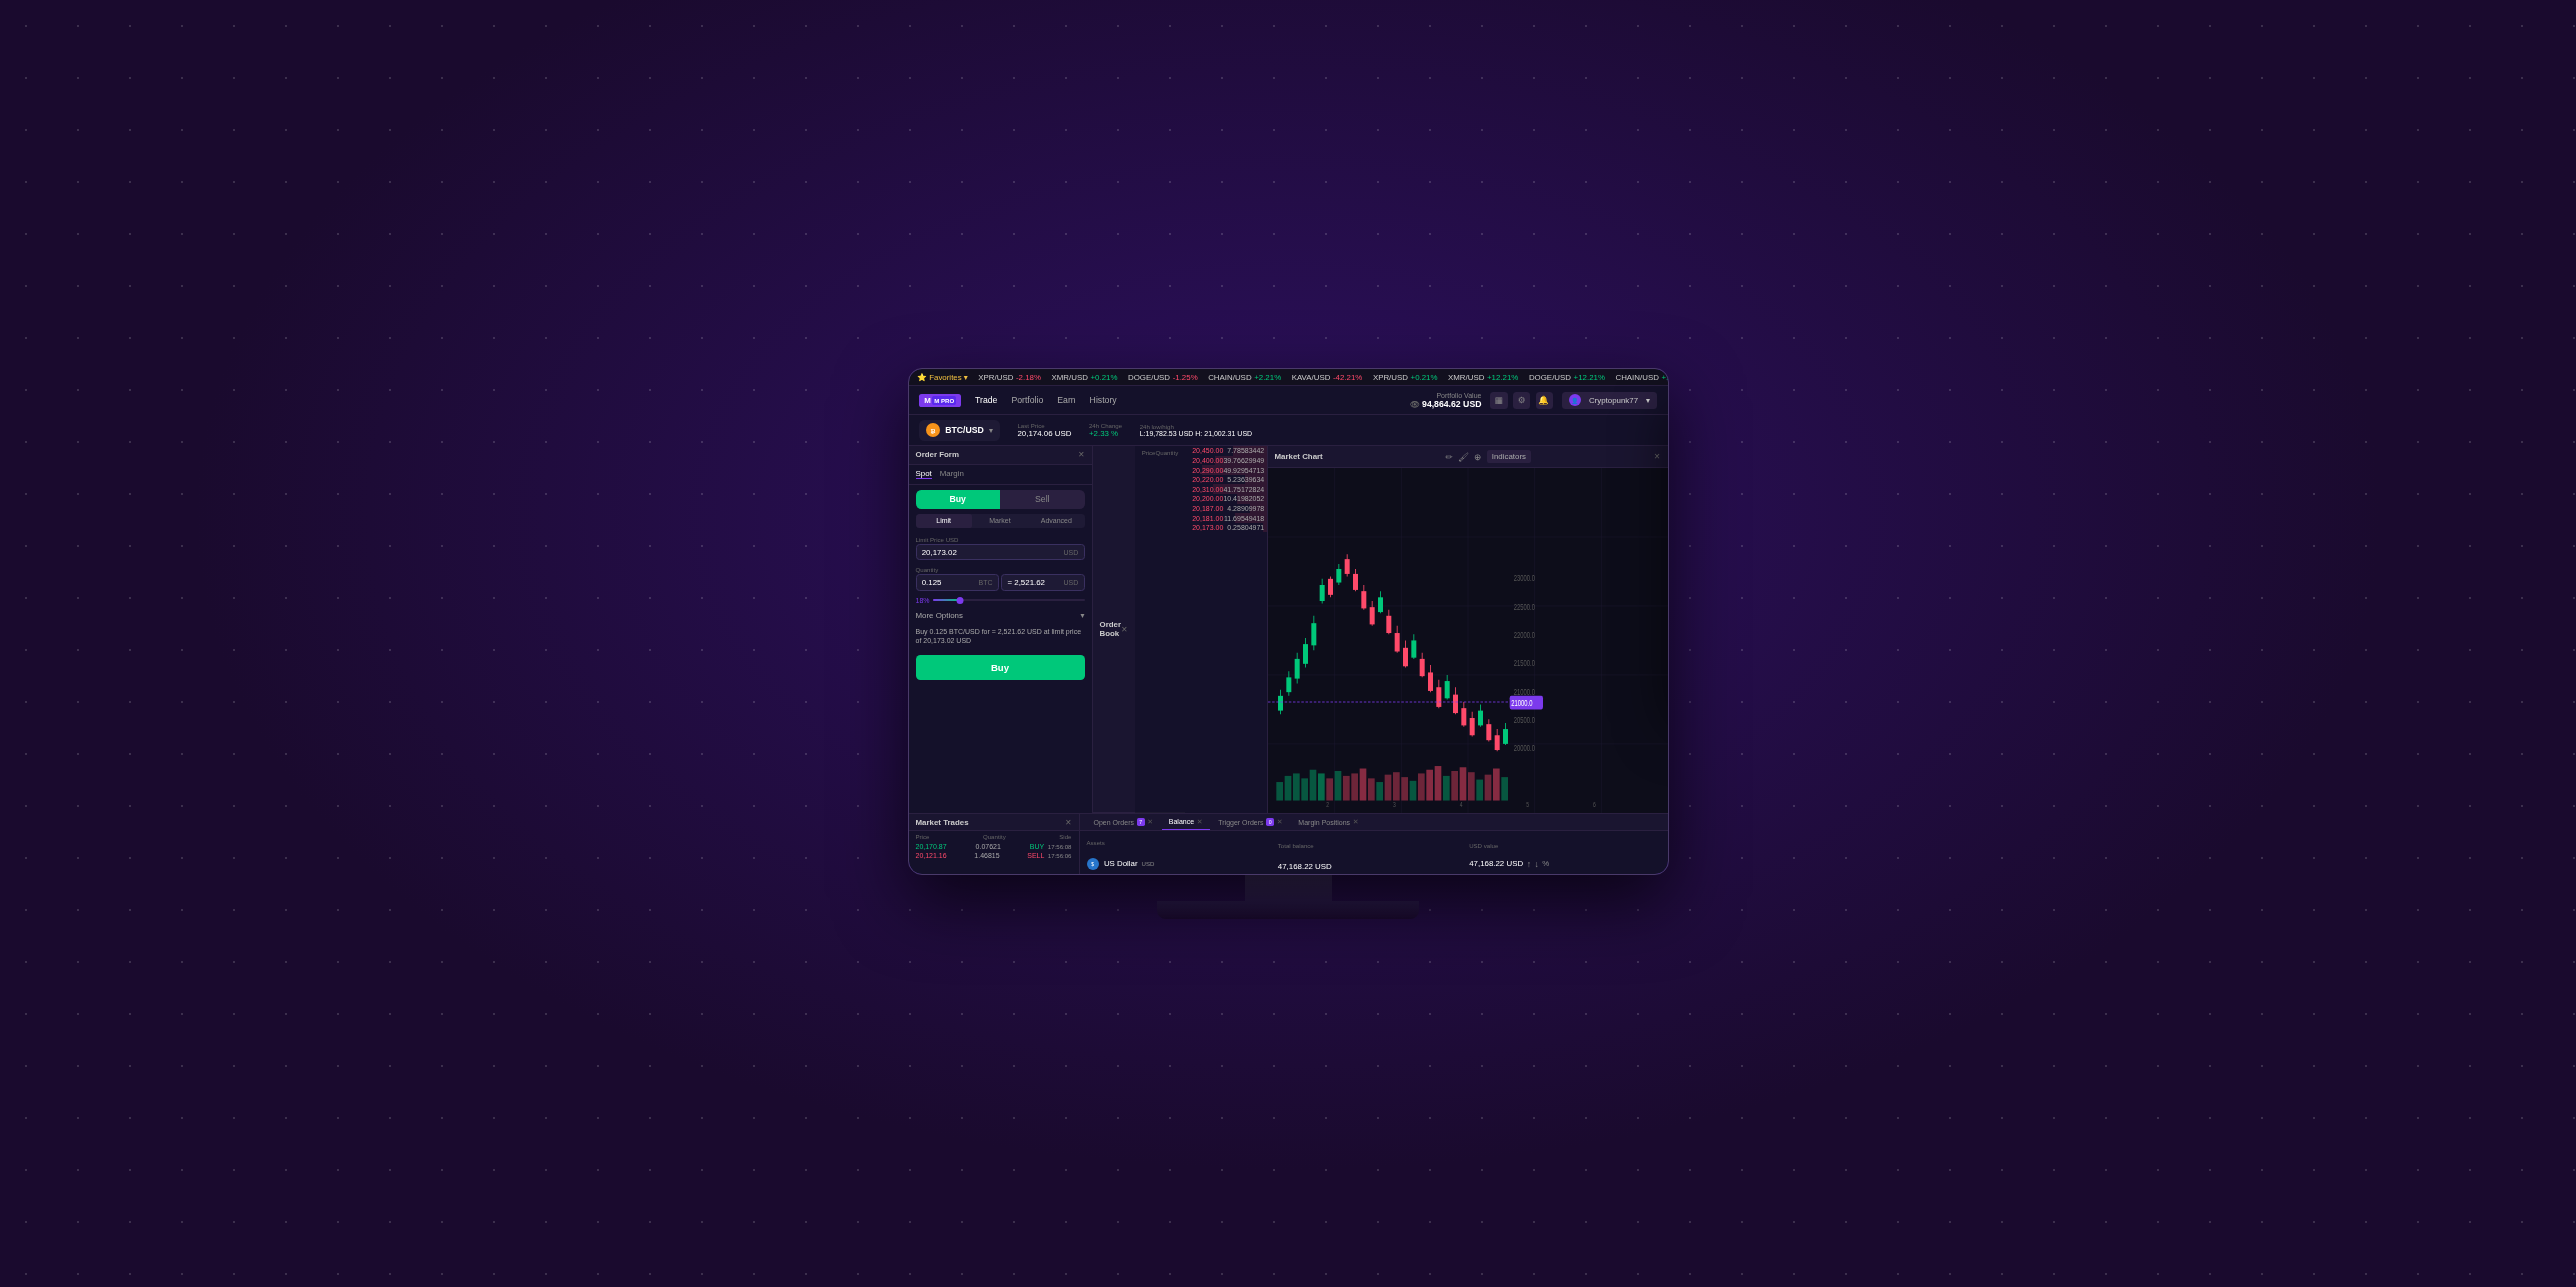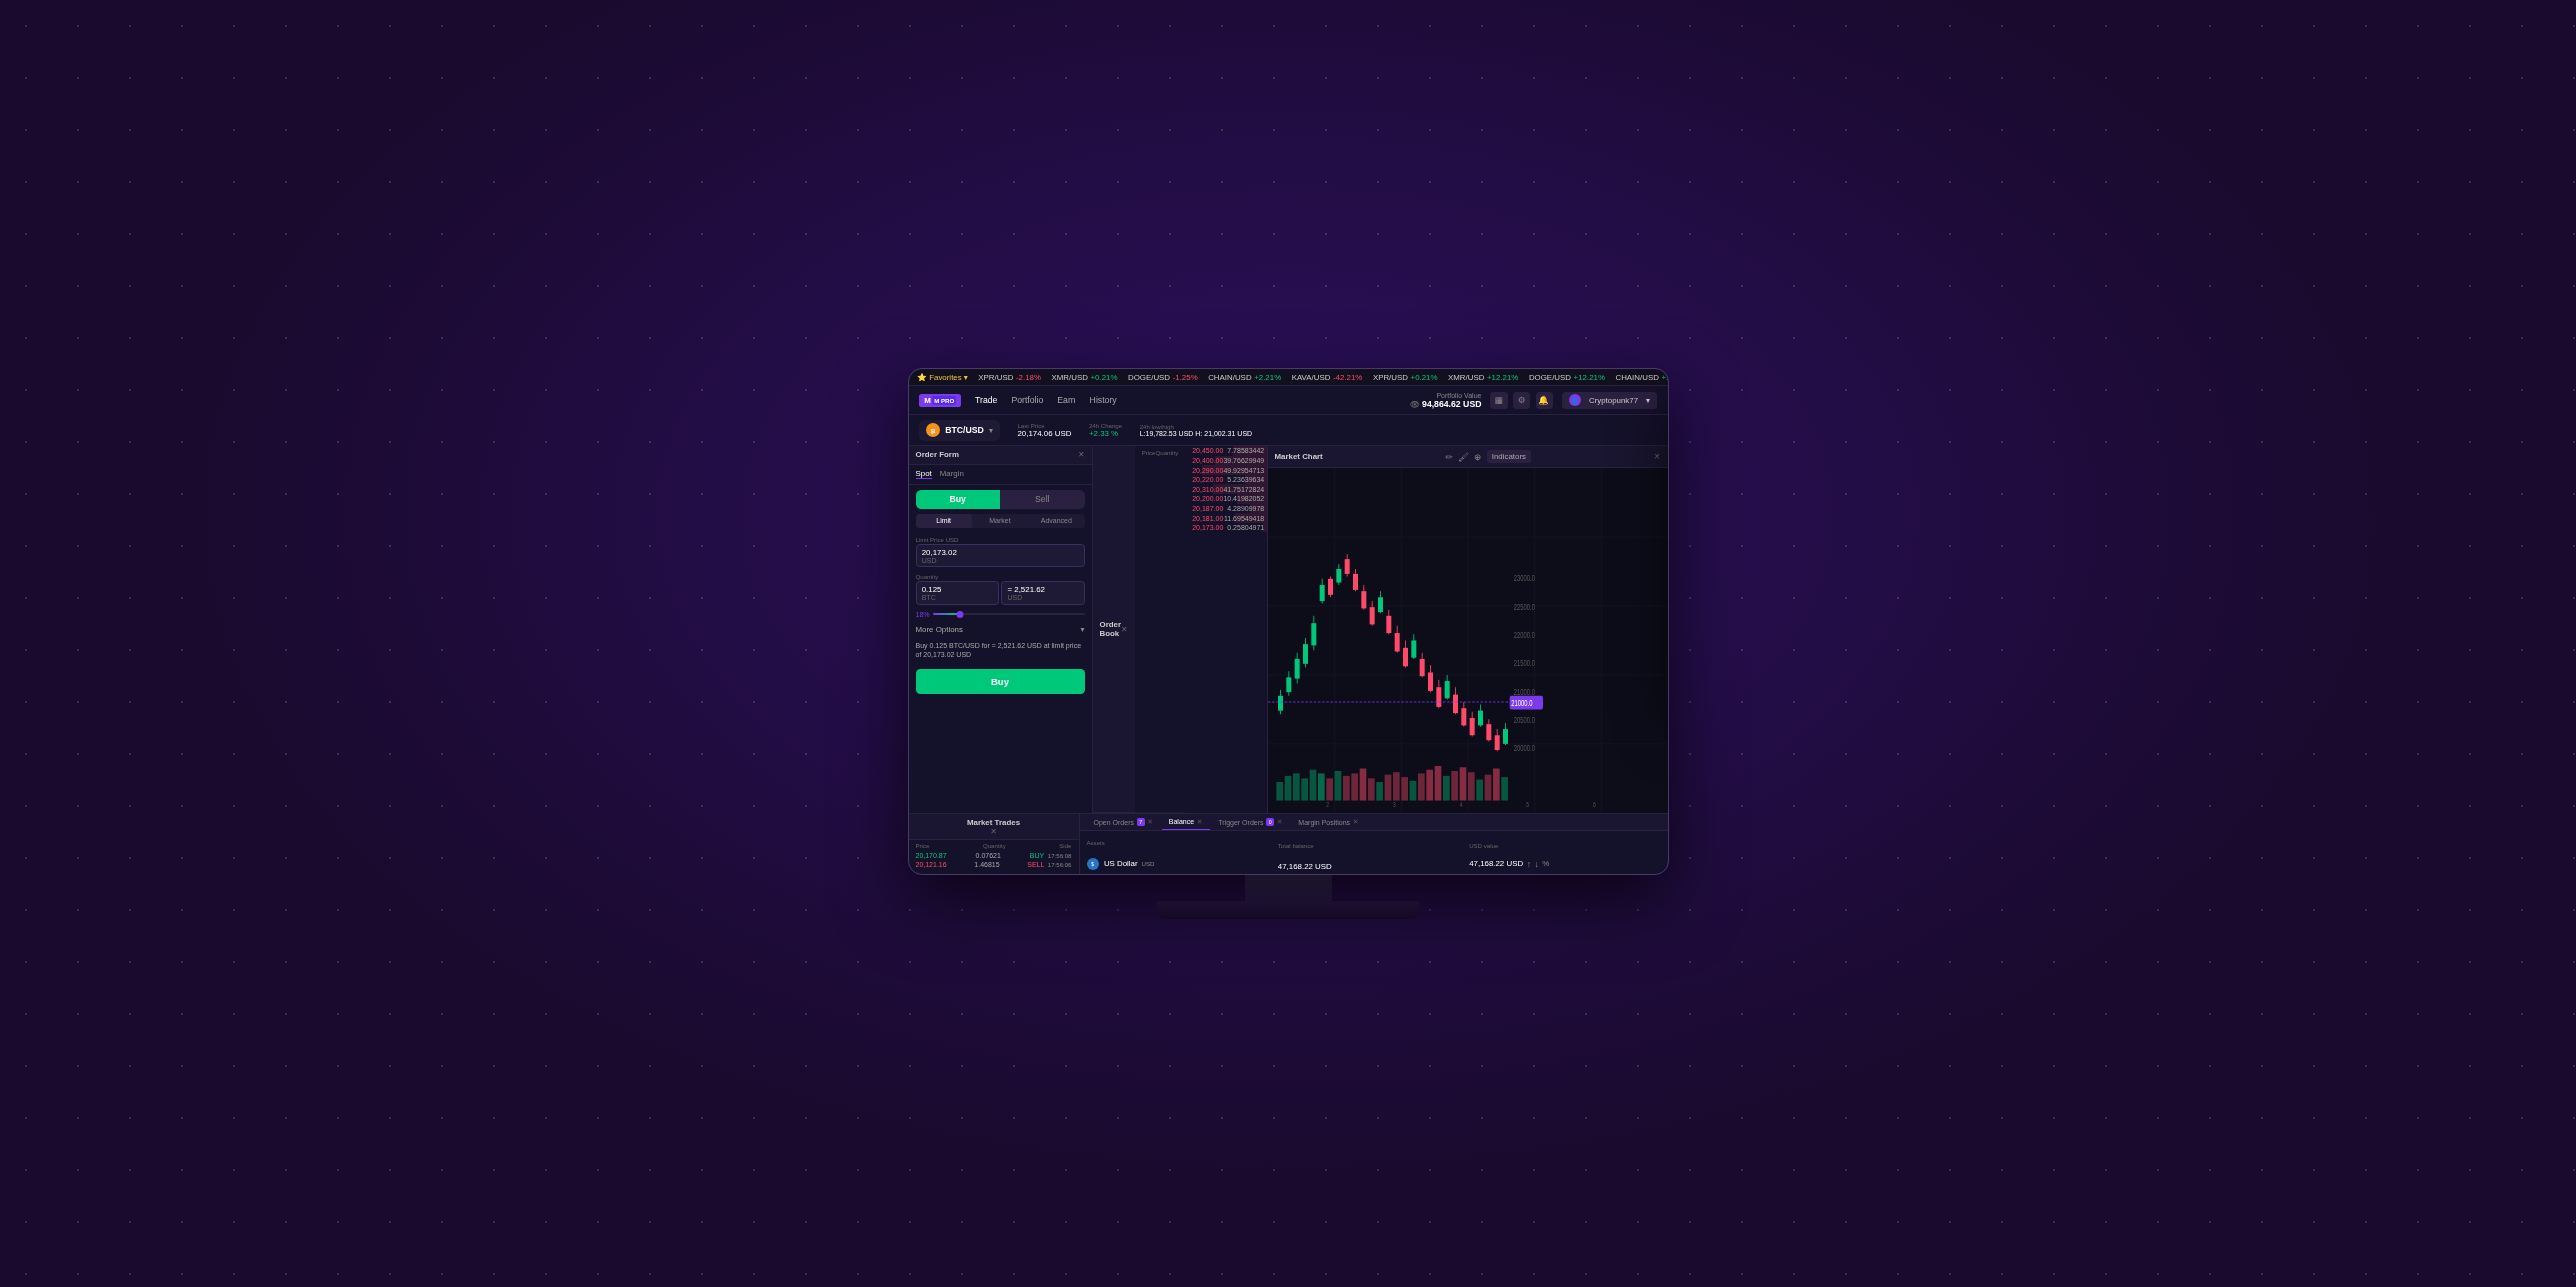--- a/index.html
+++ b/index.html
@@ -242,23 +242,22 @@
     .order-field-label { color: #666; font-size: 6.1px; margin-bottom: 1.7px; }
     .order-field-input {
       background: #1e1a35;
       border: 0.9px solid #3a3060;
       border-radius: 3.5px;
       padding: 2.6px 5.2px;
       color: #fff;
       font-size: 7.9px;
       width: 100%;
       display: flex;
-      align-items: flex-start;
-      justify-content: space-between;
-      flex-direction: column;
+      align-items: center;
+      justify-content: space-between;
     }
     .order-field-unit { color: #666; font-size: 7px; }
 
     .leverage-slider {
       margin: 3.5px 7px;
       display: flex;
       align-items: center;
       gap: 3.5px;
     }
     .leverage-pct { color: #7c3aed; font-size: 7px; }
@@ -422,21 +421,20 @@
       border-right: 0.9px solid #2a2040;
       overflow: hidden;
     }
     .mt-header {
       display: flex;
       align-items: center;
       justify-content: space-between;
       padding: 3.5px 7px;
       border-bottom: 0.9px solid #2a2040;
       background: #1a1530;
-      flex-direction: column;
     }
     .mt-cols {
       display: flex;
       justify-content: space-between;
       padding: 1.7px 7px;
       color: #666;
       font-size: 6.1px;
     }
     .mt-row {
       display: flex;

